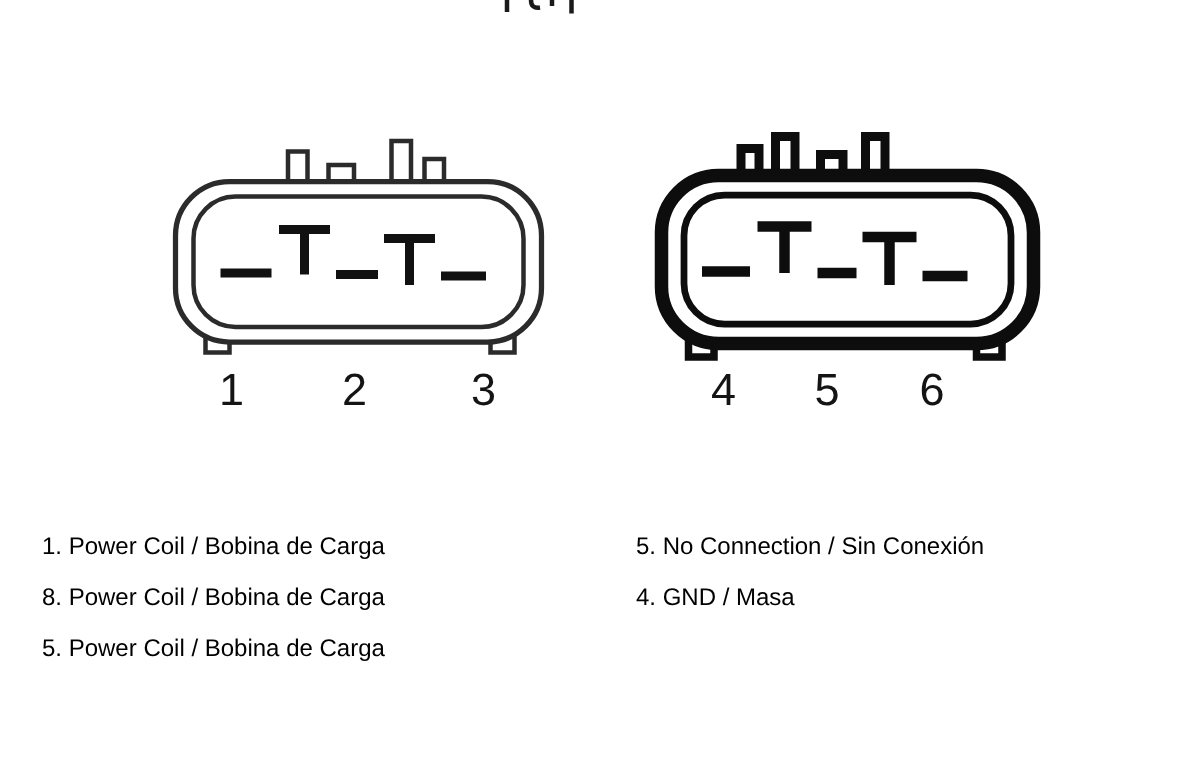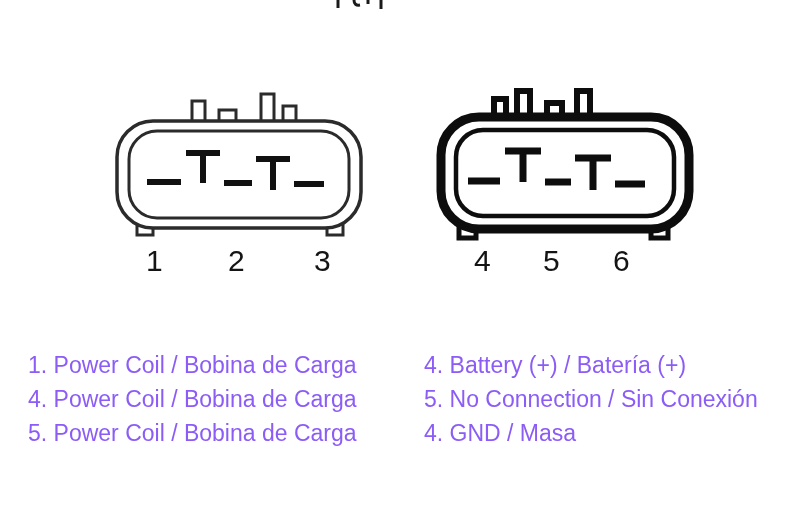--- a/index.html
+++ b/index.html
@@ -14,23 +14,23 @@
   #art{position:absolute;left:0;top:0;}
   .pin-num{
     position:absolute;
     font-size:30px;
     color:#141414;
     line-height:30px;
   }
   .legend-col{
     position:absolute;
     top:348px;
-    font-size:23px;
+    font-size:16px;
     line-height:34px;
-    color:#8b5cf6;
+    color:#000000;
     white-space:nowrap;
   }
   #legend-left{left:28px;}
   #legend-right{left:424px;}
 </style>
 </head>
 <body>
 
 <div id="canvas">
 
@@ -102,23 +102,22 @@
 
   <span class="pin-num" style="left:146px;top:246px;">1</span>
   <span class="pin-num" style="left:228px;top:246px;">2</span>
   <span class="pin-num" style="left:314px;top:246px;">3</span>
   <span class="pin-num" style="left:474px;top:246px;">4</span>
   <span class="pin-num" style="left:543px;top:246px;">5</span>
   <span class="pin-num" style="left:613px;top:246px;">6</span>
 
   <div id="legend-left" class="legend-col">
     <div>1. Power Coil / Bobina de Carga</div>
-    <div>4. Power Coil / Bobina de Carga</div>
+    <div>8. Power Coil / Bobina de Carga</div>
     <div>5. Power Coil / Bobina de Carga</div>
   </div>
 
   <div id="legend-right" class="legend-col">
-    <div>4. Battery (+) / Batería (+)</div>
     <div>5. No Connection / Sin Conexión</div>
     <div>4. GND / Masa</div>
   </div>
 
 </div>
 
 </body></html>

